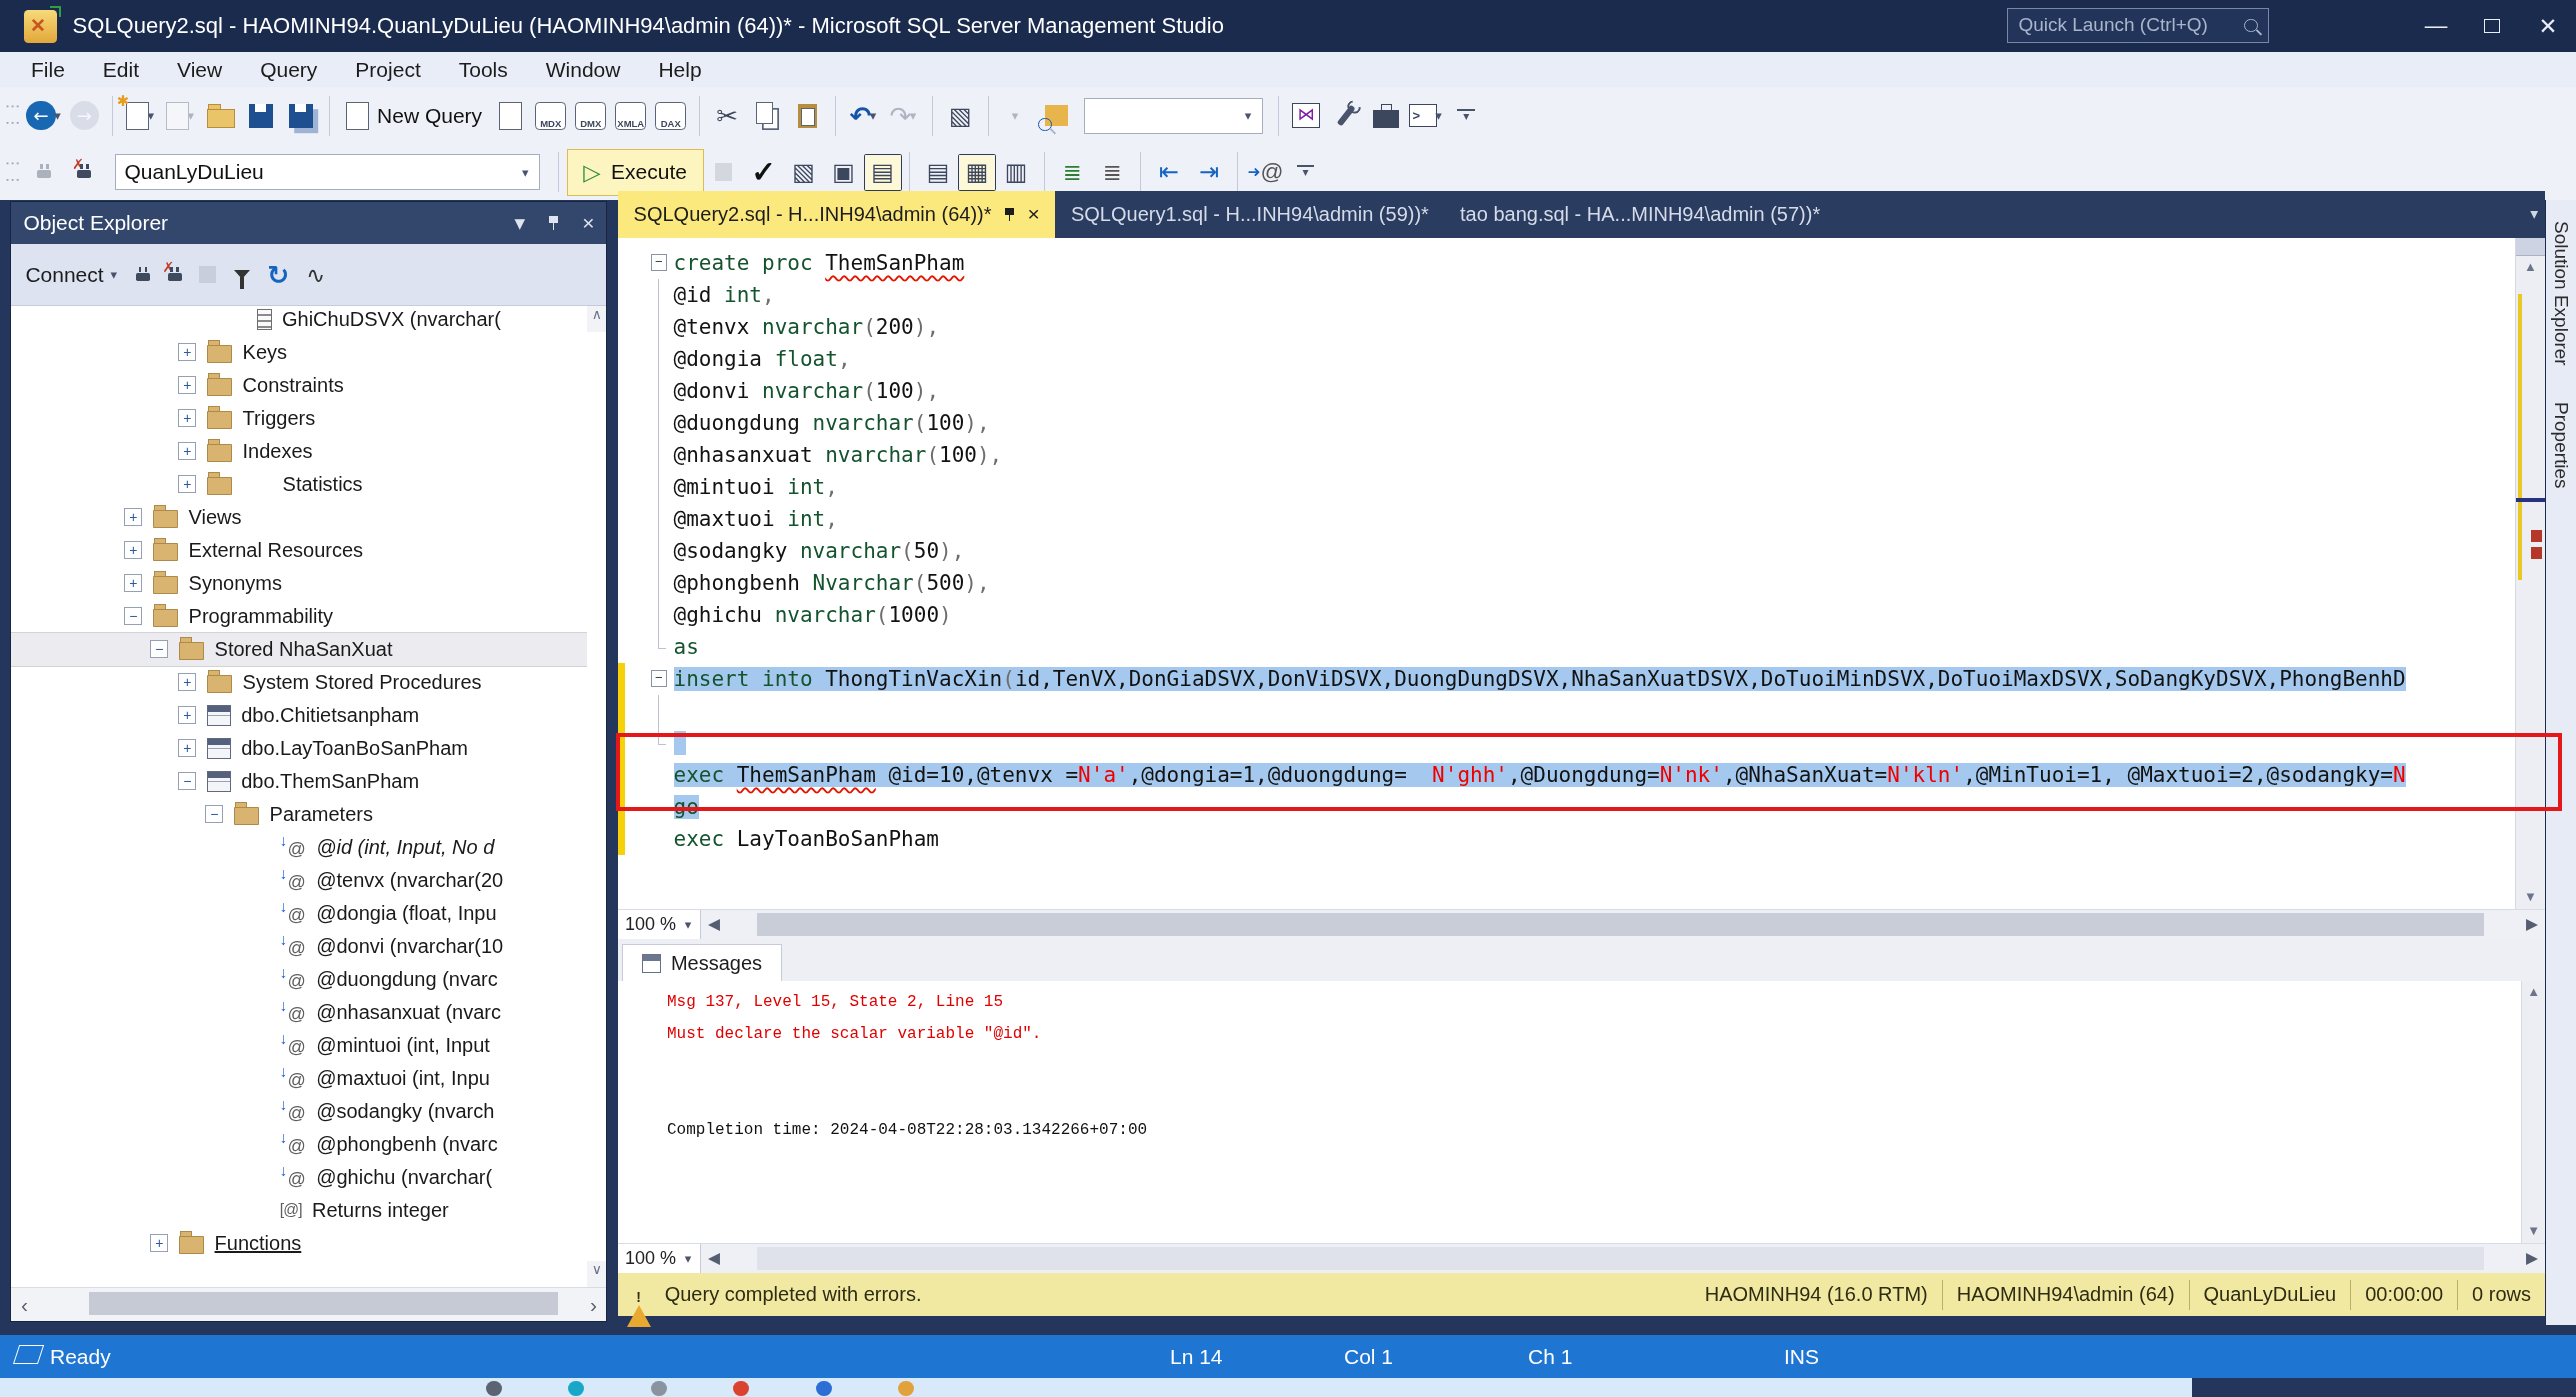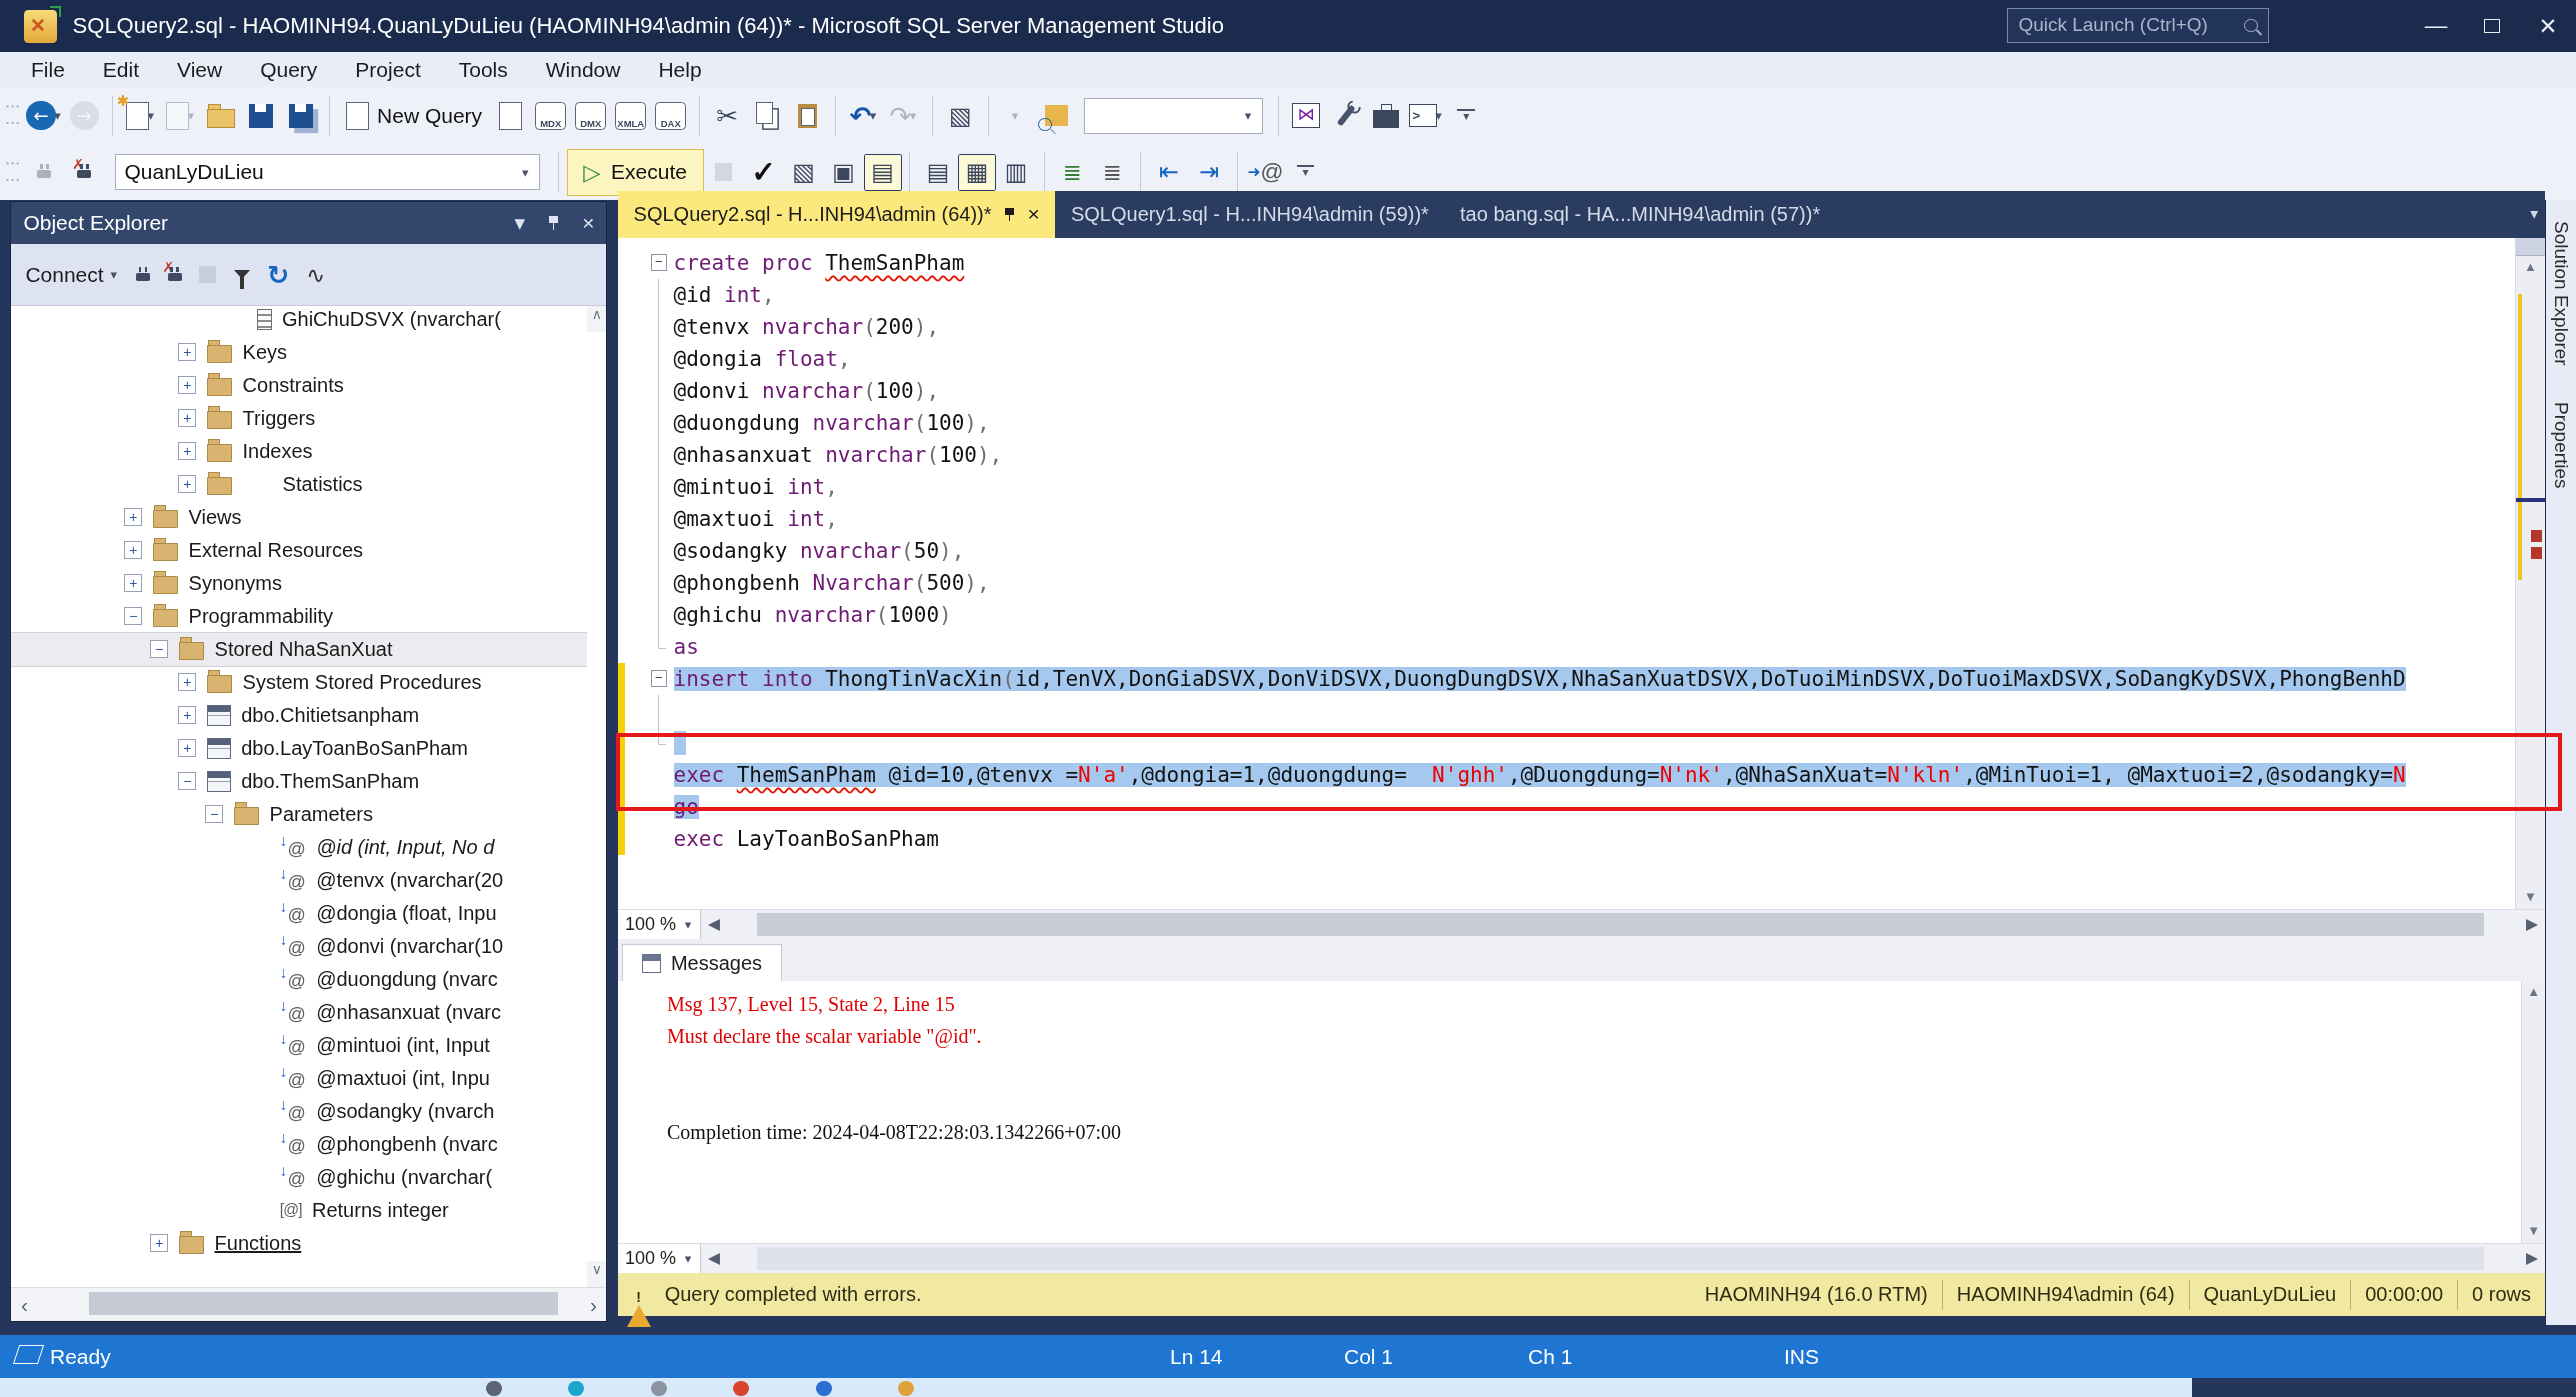--- a/index.html
+++ b/index.html
@@ -103,41 +103,41 @@
   .line{display:flex;align-items:center;height:32px}
   .chg{width:7px;height:100%;margin-right:19px;flex:none}
   .chg.on{background:#f6d108}
   .fold{width:29.5px;height:100%;position:relative;flex:none;display:flex;align-items:center;justify-content:center}
   .fold.m::after{content:"−";width:16.5px;height:16.5px;border:0.9px solid #8a93a6;color:#333;font:13px/14.8px "Liberation Sans",sans-serif;text-align:center;background:#fff;box-sizing:border-box}
   .fold.l::before{content:"";position:absolute;left:14px;top:0;bottom:0;border-left:0.9px solid #bcc3d1}
   .fold.e::before{content:"";position:absolute;left:14px;top:0;height:55%;border-left:0.9px solid #bcc3d1}
   .fold.e::after{content:"";position:absolute;left:14px;top:55%;width:7.8px;border-bottom:0.9px solid #bcc3d1}
   .txt{white-space:pre;font-family:"DejaVu Sans Mono",monospace;font-size:21px}
   .txt.sel{background:#a5c9ee}
-  .kw{color:#701a75}.id{color:#121212}.str{color:#ef0000}.gr{color:#6e6e6e}
+  .kw{color:#14532d}.id{color:#121212}.str{color:#ef0000}.gr{color:#6e6e6e}
   .sq{text-decoration:underline;text-decoration-style:wavy;text-decoration-color:#e51400;text-decoration-thickness:1.7px;text-underline-offset:5.2px}
   #vscroll{position:absolute;right:0;top:0;width:29px;bottom:0;background:#eceef4;border-left:0.9px solid #d5d9e4}
   .split{height:17.4px;background:#cdd3e2;border-bottom:0.9px solid #aab2c4}
   .varr{height:22.6px;color:#6b7488;font-size:13px;text-align:center;line-height:22.6px}
   #vscroll .dn{position:absolute;bottom:0;width:100%}
   .mk-y{position:absolute;left:1.7px;top:56px;width:4.3px;height:286px;background:#e8c822}
   .mk-b{position:absolute;left:0;right:0;top:260px;height:4.3px;background:#27337e}
   .mk-r1{position:absolute;right:2.6px;top:292px;width:11.3px;height:12px;background:#b5372a}
   .mk-r2{position:absolute;right:2.6px;top:309px;width:11.3px;height:12px;background:#b5372a}
   .hscroll{height:29.5px;background:#eef0f5;border-top:0.9px solid #d8dce6;display:flex;align-items:center;position:relative}
   .zoombox{width:83px;height:100%;background:#fff;border-right:0.9px solid #c5cbd8;display:flex;align-items:center;justify-content:space-between;padding:0 7px;font-size:18px;color:#222;box-sizing:border-box}
   .htrack{flex:1;height:100%;position:relative}
   .htrack .hthumb2{position:absolute;left:29.5px;right:35px;top:3.5px;height:22.6px;background:#c9cdd8}
   
   #mtabs{height:42px;background:#edeff5;display:flex;align-items:flex-end;padding-left:3.5px}
   .mtab{background:#fff;border:0.9px solid #c5cbd8;border-bottom:none;height:36px;display:flex;align-items:center;gap:10.4px;padding:0 19px;font-size:20px;color:#1c1c1c}
   .msgico{width:19px;height:19px;border:0.9px solid #67718a;background:linear-gradient(#6b768f 0 6px,#fff 6px),repeating-linear-gradient(transparent 0 4.3px,#aab 4.3px 5.2px);box-sizing:border-box}
   #mbody{height:262px;background:#fff;position:relative;overflow:hidden}
   #mlines{position:absolute;left:49px;top:12px;right:35px}
-  .mline{height:32px;white-space:pre;font-family:Liberation Serif, serif;font-size:20px}
+  .mline{height:32px;white-space:pre;font-family:Liberation Mono, monospace;font-size:16px}
   .mline.err{color:#e00000}.mline.ok{color:#111}
   #mvscroll{position:absolute;right:0;top:0;bottom:0;width:22.6px;background:#eceef4;border-left:0.9px solid #d5d9e4}
   
   #ystatus{height:43px;background:#f1e9a2;display:flex;align-items:center;font-size:20px;color:#2e2c12;justify-content:space-between}
   .warnwrap{position:relative;width:26px;height:22.6px;margin:0 12px 0 8.7px}
   .warn{width:0;height:0;border-left:12px solid transparent;border-right:12px solid transparent;border-bottom:22px solid #e8a931}
   .warn-ex{position:absolute;left:9.5px;top:6px;color:#3b2c07;font-size:14px;font-weight:bold}
   #ystatus .right{display:flex;height:100%;align-items:center}
   .yseg{padding:0 14px;border-left:0.9px solid #b7af6e;height:70%;display:flex;align-items:center;white-space:nowrap}
   

